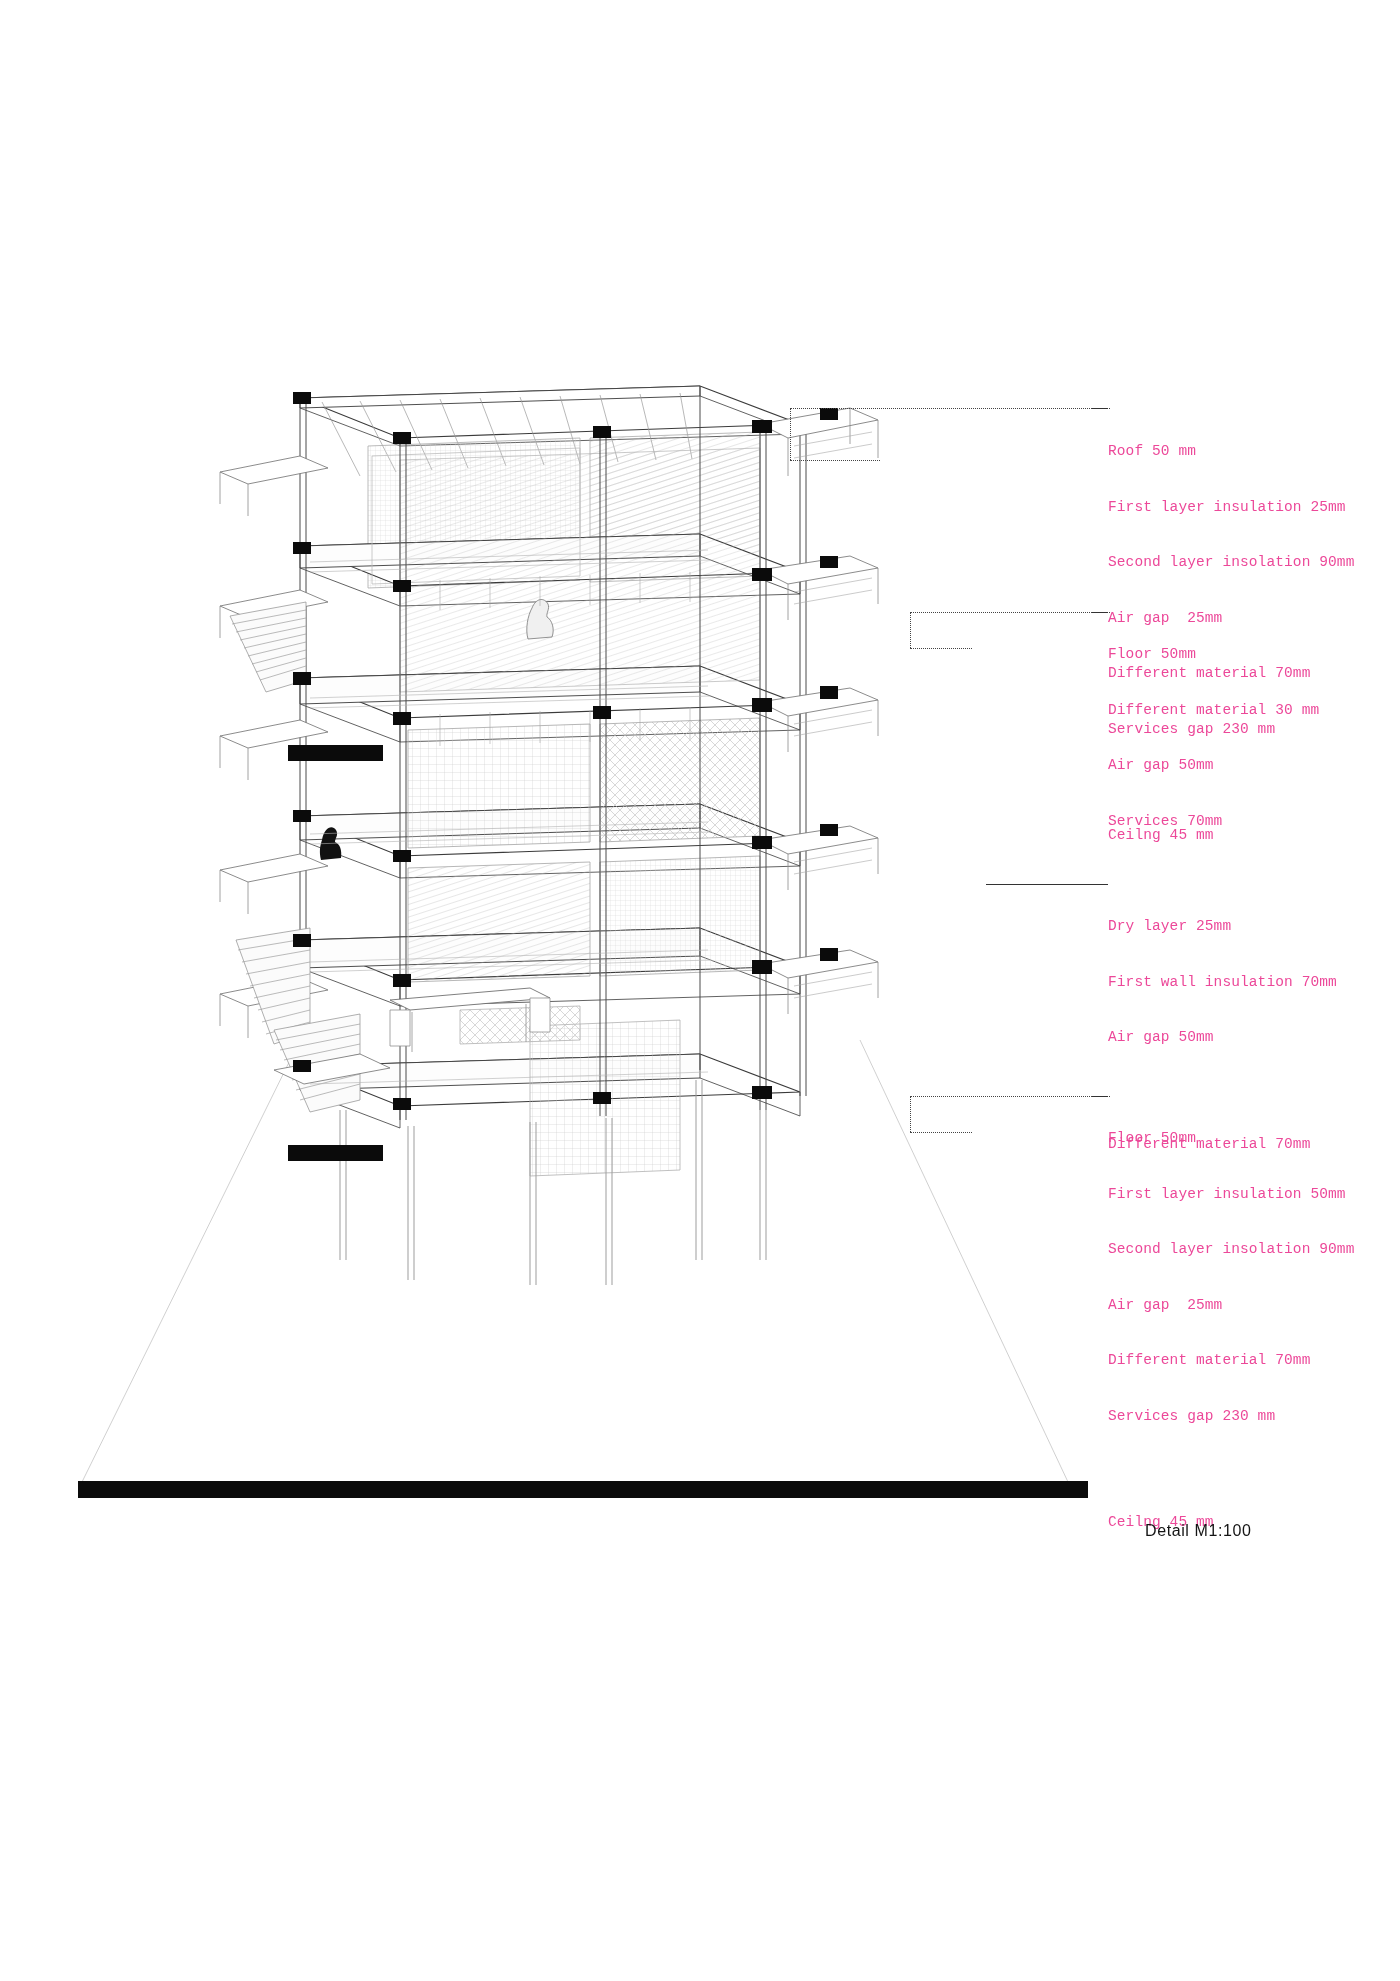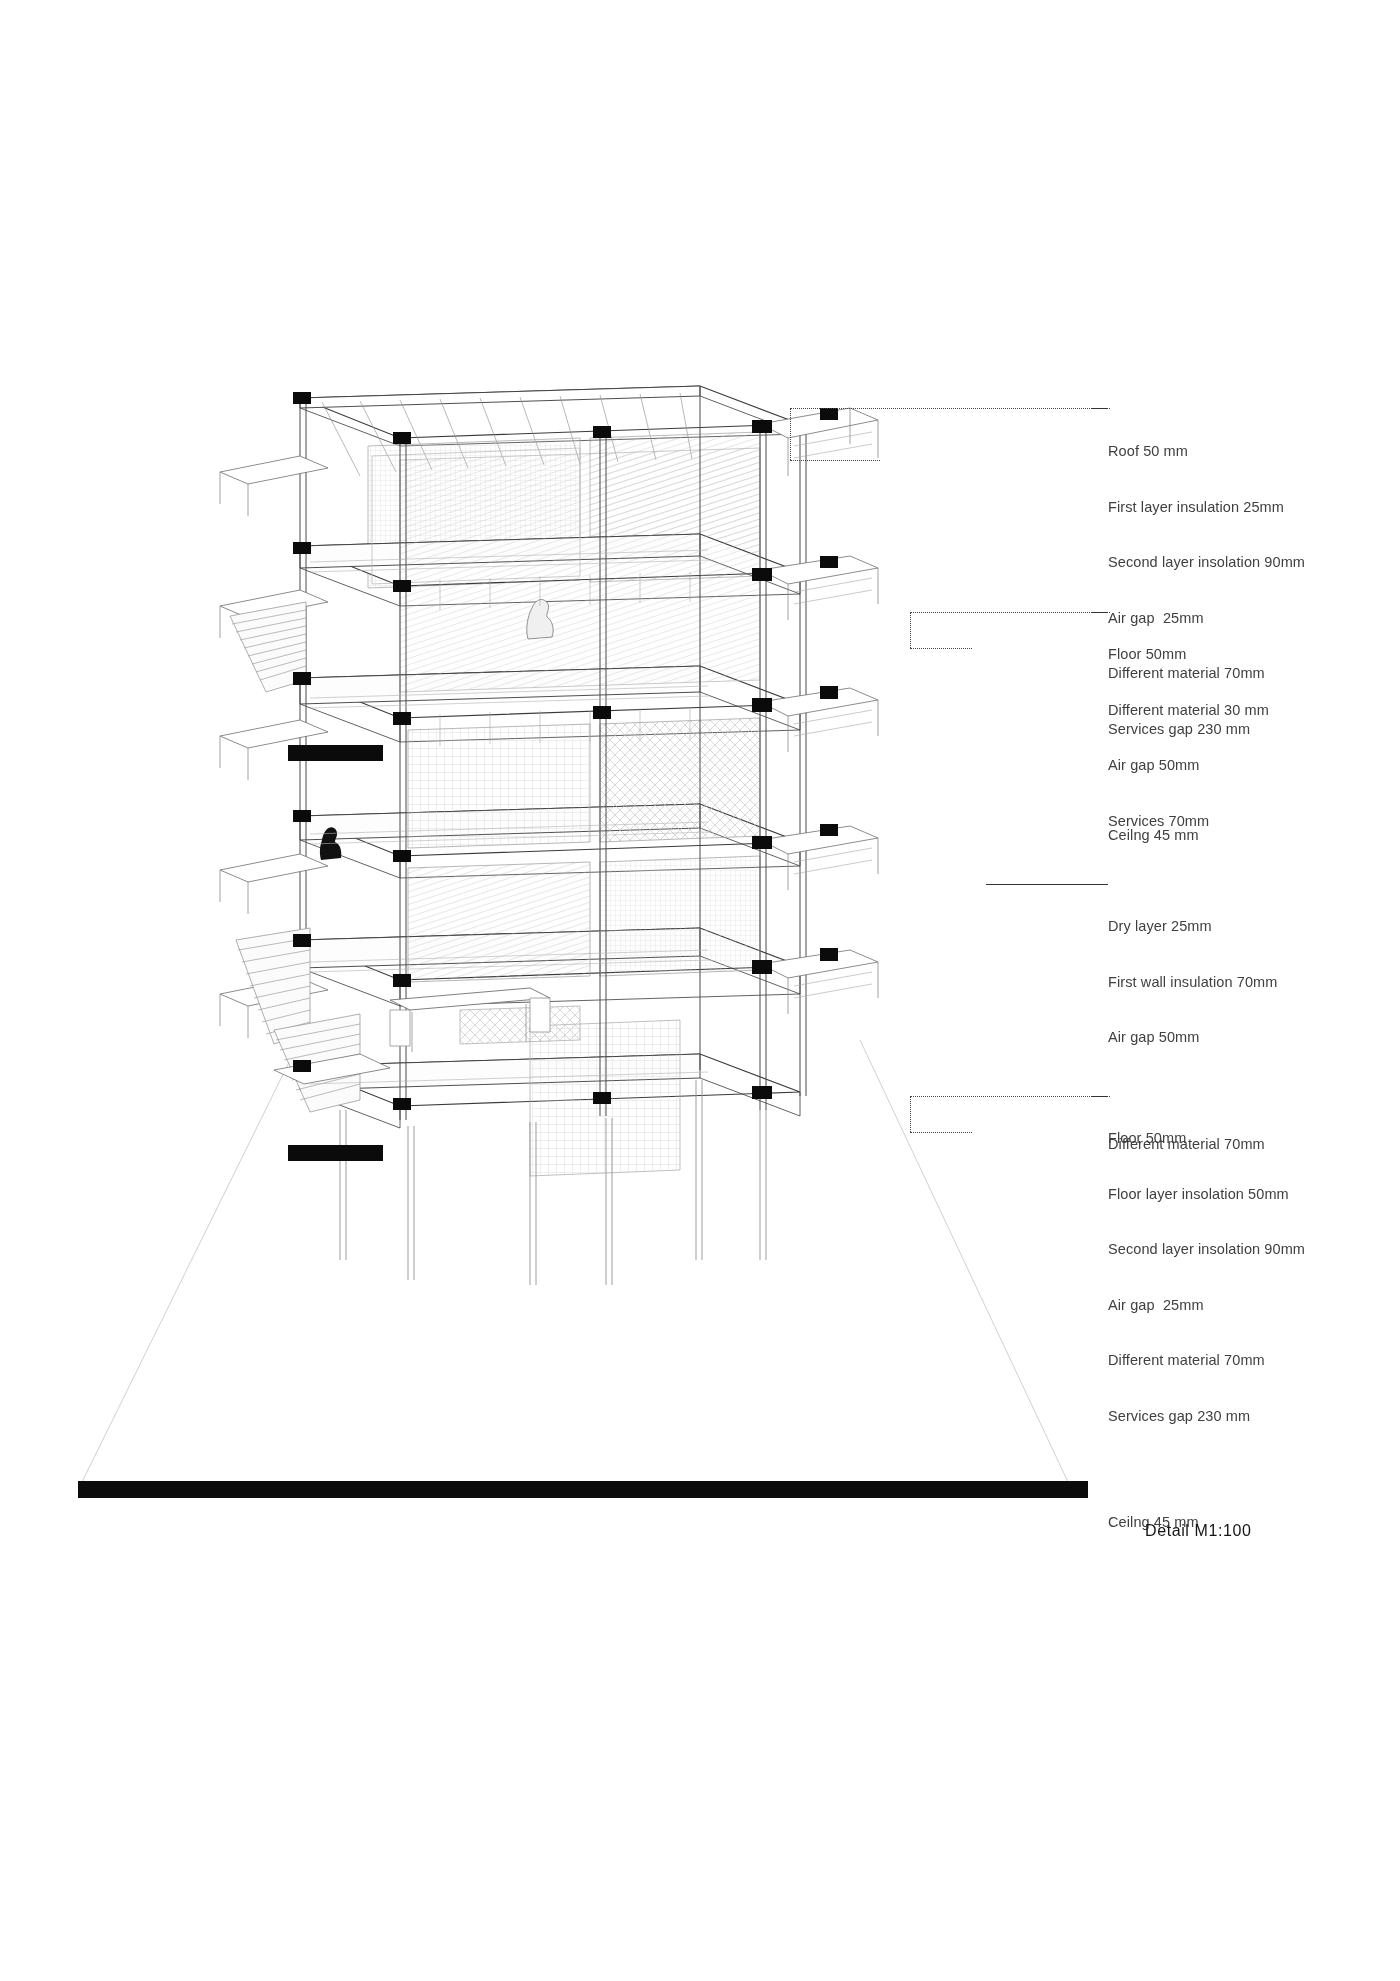--- a/index.html
+++ b/index.html
@@ -30,23 +30,24 @@
     width: 1030px;
     height: 1130px;
   }
   .drawing svg { display: block; }
 
   
   .annot {
     position: absolute;
     font-size: 14.5px;
     line-height: 18.5px;
-    color: #404040;
+    color: #ec4899;
     white-space: pre;
     letter-spacing: 0.1px;
+    font-family: Liberation Mono, monospace;
   }
   .annot .blank { display: block; height: 14px; }
   .annot-line { display: block; }
 
   .annot-roof   { left: 1108px; top: 405px; }
   .annot-floor1 { left: 1108px; top: 608px; }
   .annot-wall   { left: 1108px; top: 880px; }
   .annot-floor2 { left: 1108px; top: 1092px; }
 
   
@@ -465,21 +466,21 @@
   <div class="annot annot-wall">
     <span class="annot-line">Dry layer 25mm</span>
     <span class="annot-line">First wall insulation 70mm</span>
     <span class="annot-line">Air gap 50mm</span>
     <span class="blank"></span>
     <span class="annot-line">Different material 70mm</span>
   </div>
 
   <div class="annot annot-floor2">
     <span class="annot-line">Floor 50mm</span>
-    <span class="annot-line">Floor layer insolation 50mm</span>
+    <span class="annot-line">First layer insulation 50mm</span>
     <span class="annot-line">Second layer insolation 90mm</span>
     <span class="annot-line">Air gap  25mm</span>
     <span class="annot-line">Different material 70mm</span>
     <span class="annot-line">Services gap 230 mm</span>
     <span class="blank"></span>
     <span class="annot-line">Ceilng 45 mm</span>
   </div>
 
   <div class="ground"></div>
 

